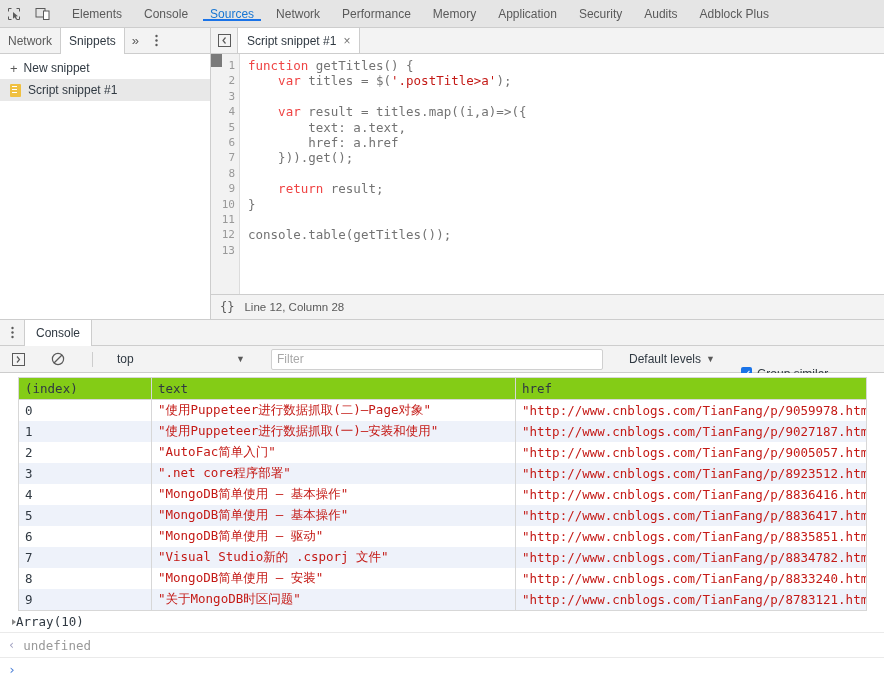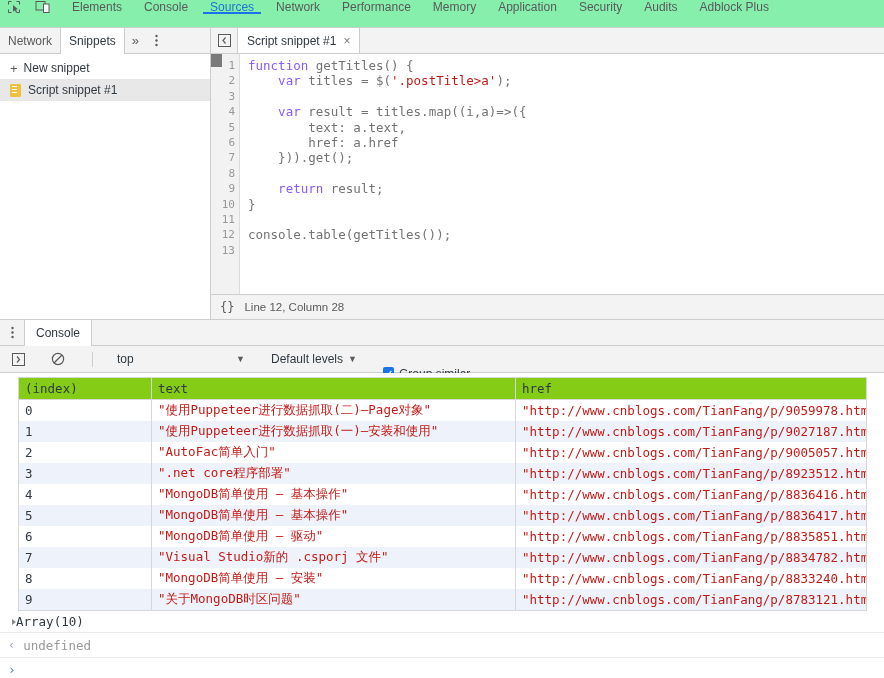--- a/index.html
+++ b/index.html
@@ -6,22 +6,22 @@
   body{
     width:884px;height:678px;overflow:hidden;
     background:#fff;
     font-family:"Liberation Sans",sans-serif;
     font-size:12px;color:#303942;
     -webkit-font-smoothing:antialiased;
   }
 
   
   #devtools-tabbar{
-    height:27px;display:flex;align-items:flex-start;
-    background:#86efac;border-bottom:1px solid #cdcdcd;
+    height:27px;display:flex;align-items:center;
+    background:#e5e5e5;border-bottom:1px solid #cdcdcd;
     position:relative;
   }
   .tb-icon-btn{
     width:28px;display:flex;align-items:center;justify-content:center;
     cursor:pointer;
   }
   .tb-sep{width:1px;background:#cdcdcd;margin:4px 2px;}
   .tab{
     display:flex;align-items:center;padding:0 11px;
     font-size:12px;color:#5a5a5a;cursor:pointer;white-space:nowrap;
@@ -97,21 +97,21 @@
   #gutter .gline{
     height:15.4px;line-height:15.4px;font-size:11px;color:#999;
     padding-right:4px;font-family:"DejaVu Sans Mono","Liberation Mono",monospace;
   }
   #exec-marker{position:absolute;left:0;top:0;width:11px;height:13px;background:#7a7a7a;}
   #code{
     flex:1;padding:4px 0 0 8px;overflow:hidden;
     font-family:"DejaVu Sans Mono","Liberation Mono",monospace;
     font-size:12.5px;line-height:15.4px;color:#303942;white-space:pre;
   }
-  .kw{color:#8b5cf6;}
+  .kw{color:#ef4444;}
   .str{color:#c41a16;}
   .pln{color:#737373;}
 
   #editor-status{
     height:24px;border-top:1px solid #cdcdcd;background:#f3f3f3;
     display:flex;align-items:center;gap:10px;padding-left:9px;
     font-size:11.5px;color:#5a5a5a;
   }
   #pretty-btn{font-family:"DejaVu Sans Mono","Liberation Mono",monospace;color:#5a5a5a;cursor:pointer;font-size:12px;}
 
@@ -353,20 +353,21 @@
       <svg class="icon" width="14" height="14" viewBox="0 0 14 14">
         <circle cx="7" cy="7" r="5.6" fill="none" stroke="#5a5a5a" stroke-width="1.2"></circle>
         <line x1="3" y1="11" x2="11" y2="3" stroke="#5a5a5a" stroke-width="1.2"></line>
       </svg>
     </div>
     <div class="ct-sep"></div>
     <div id="ctx-select">
       <span>top</span>
       <span class="caret">▼</span>
     </div>
+    <input id="filter-input" type="text" placeholder="Filter" style="">
     <div id="levels-select">
       <span>Default levels</span>
       <span class="caret">▼</span>
     </div>
     <div id="group-similar">
       <span class="cbx"></span>
       <span>Group similar</span>
     </div>
   </div>
 

